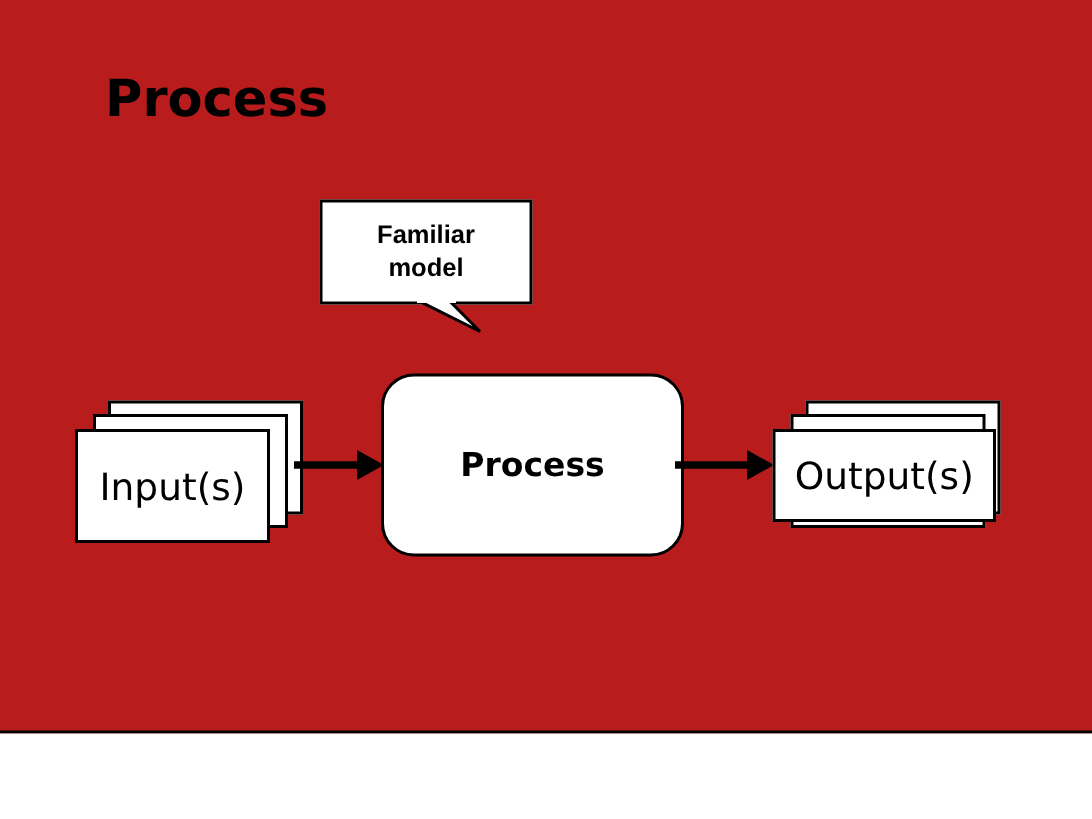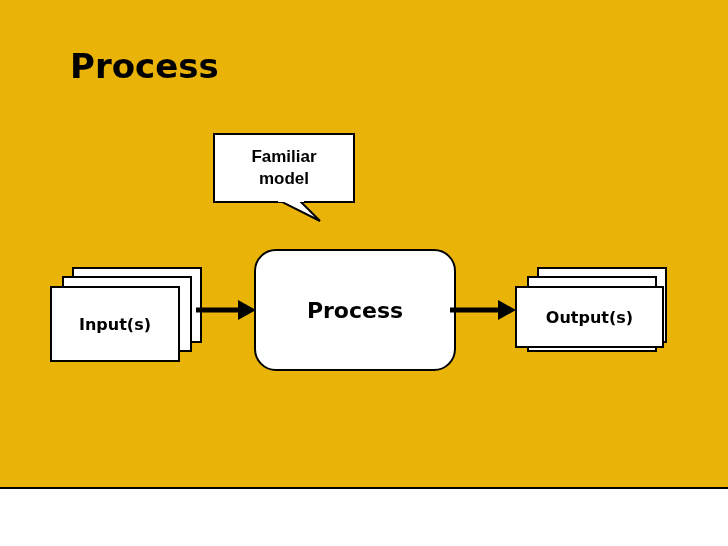--- a/index.html
+++ b/index.html
@@ -4,21 +4,21 @@
 <style>
   html, body {
     margin: 0;
     padding: 0;
     background: #ffffff;
   }
   #slide {
     position: relative;
     width: 728px;
     height: 546px;
-    background: #eab308;
+    background: #b91c1c;
     font-family: "Liberation Sans", sans-serif;
     overflow: hidden;
   }
 
   
   #title {
     position: absolute;
     left: 70px;
     top: 46px;
     font-size: 34px;
@@ -71,22 +71,22 @@
   .stack-front {
     position: absolute;
     border: 2px solid #000000;
     background: #ffffff;
     box-sizing: border-box;
     display: flex;
     align-items: center;
     justify-content: center;
   }
   .stack-label {
-    font-size: 16px;
-    font-weight: bold;
+    font-size: 25px;
+    font-weight: normal;
     color: #000000;
     font-family: "DejaVu Sans", sans-serif;
   }
 
   
   #input-back2 { left: 72px;  top: 267px; width: 130px; height: 76px; z-index: 1; }
   #input-back1 { left: 62px;  top: 276px; width: 130px; height: 76px; z-index: 2; }
   #input-front { left: 50px;  top: 286px; width: 130px; height: 76px; z-index: 3; }
 
   

